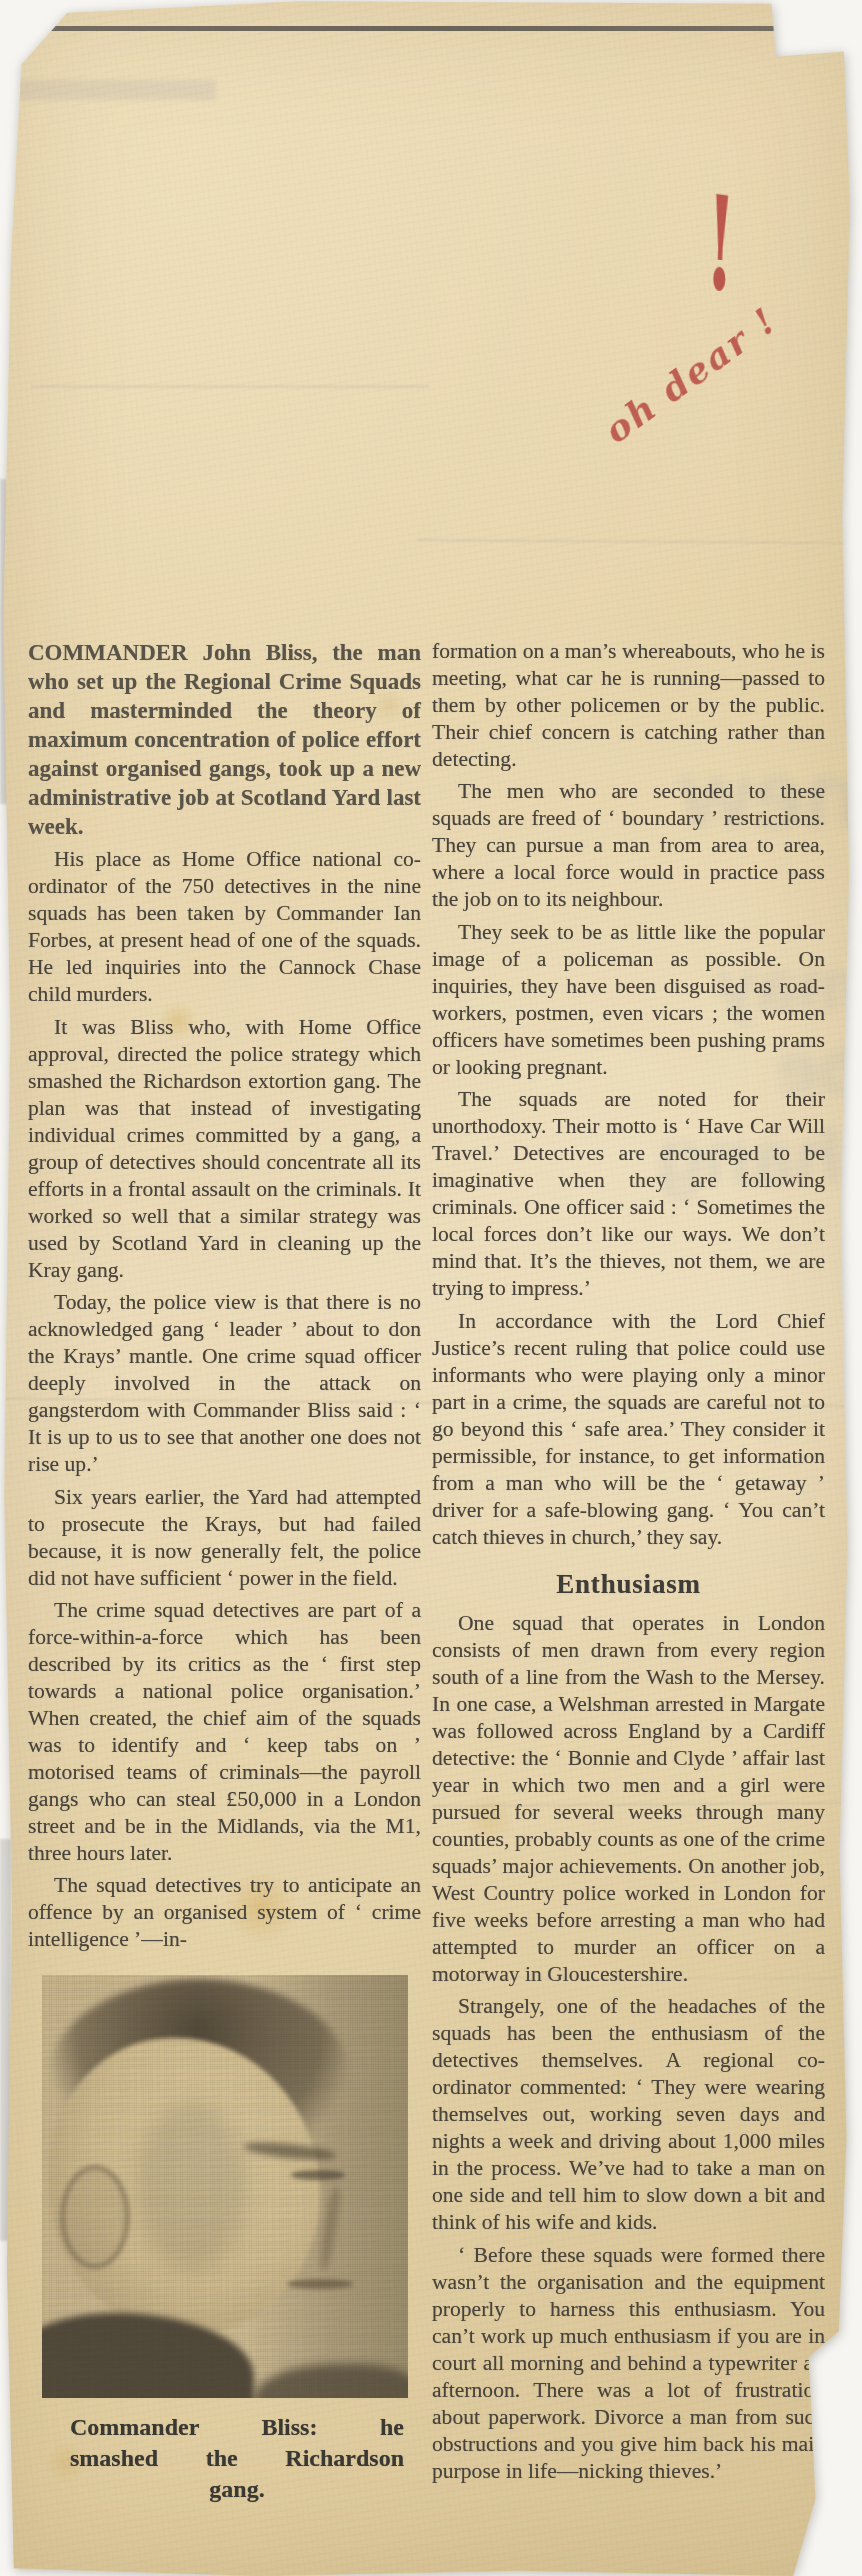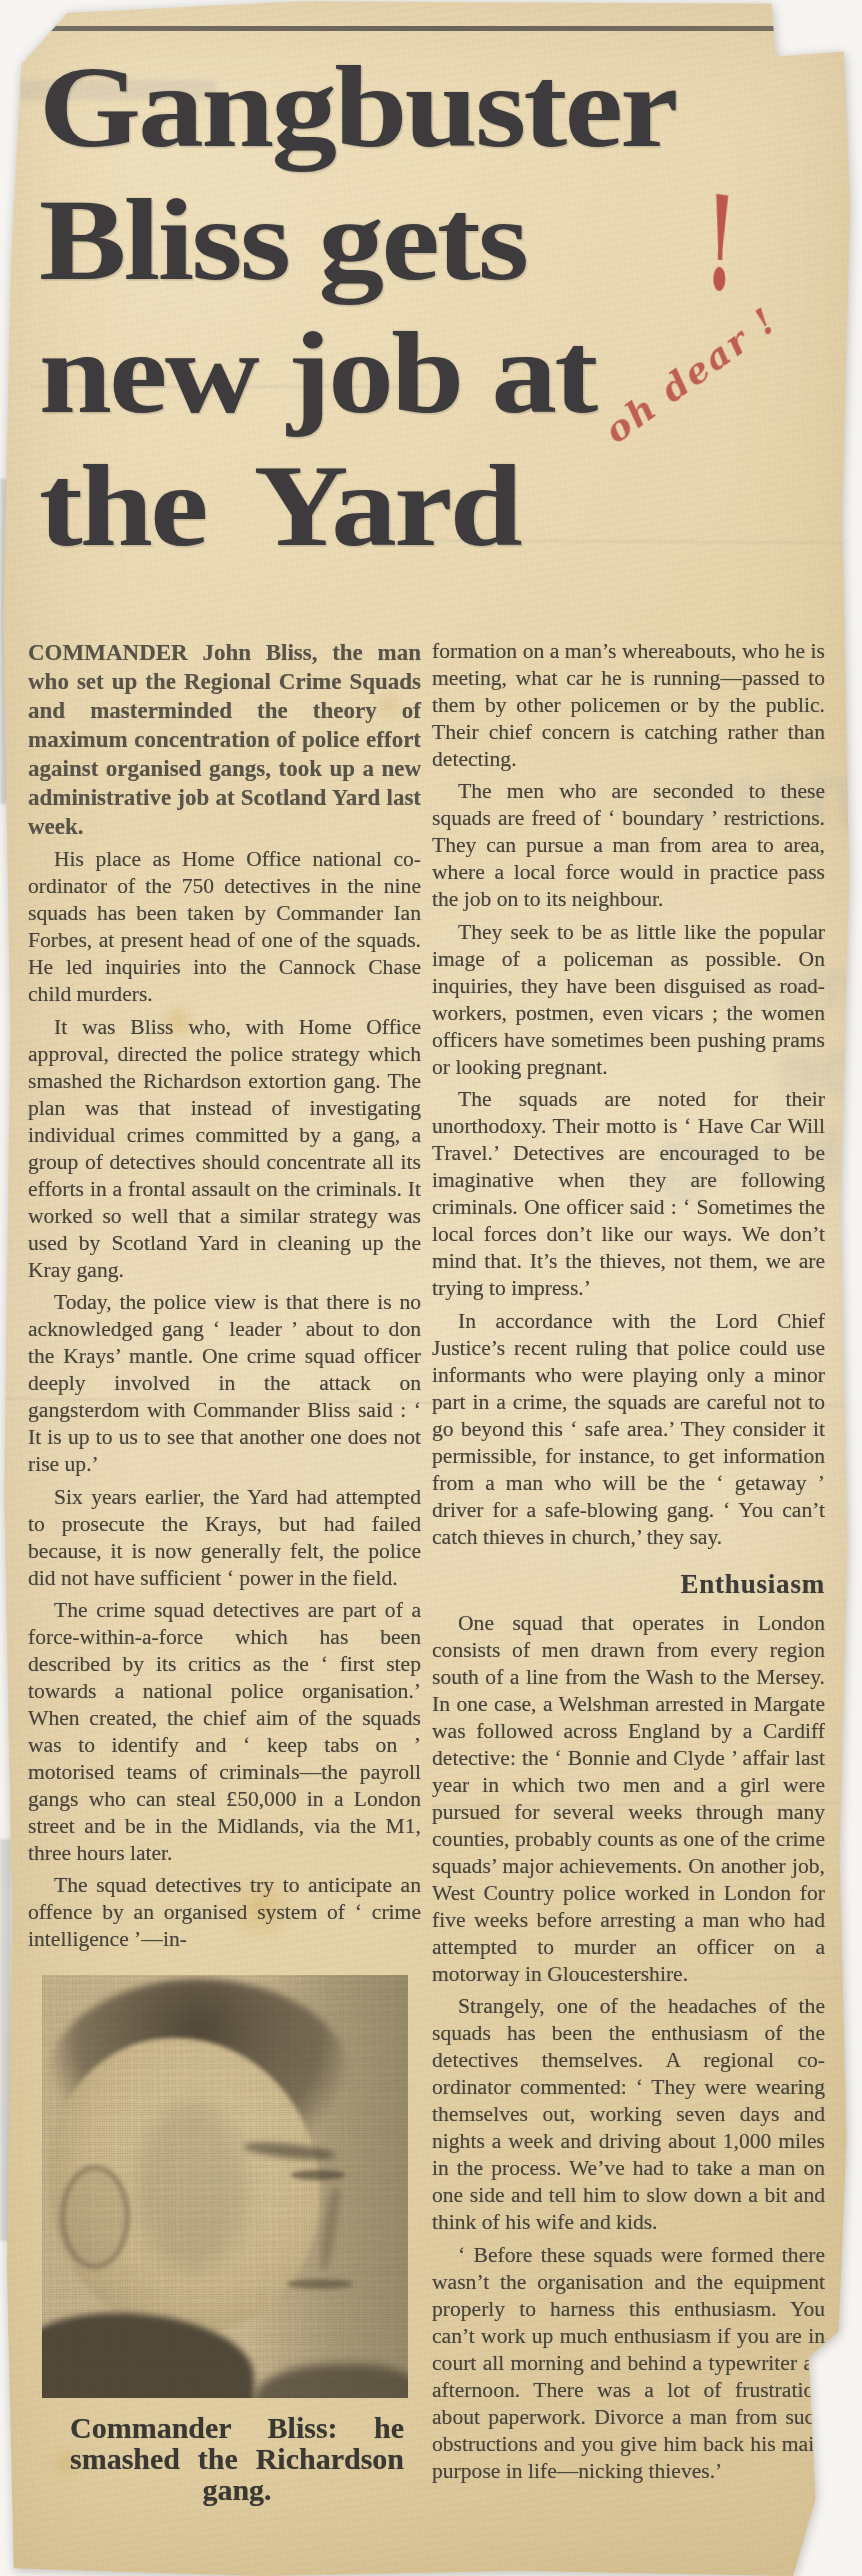--- a/index.html
+++ b/index.html
@@ -43,21 +43,21 @@
     box-sizing:border-box;text-align:center;font-family:"Liberation Sans",sans-serif;
     font-weight:700;font-size:23px;letter-spacing:3.1px;word-spacing:6.2px;color:#3d3c3a;
     text-shadow:0 0 0.8px rgba(60,60,58,.5);}
   .columns{position:absolute;left:28px;top:638px;width:807px;display:flex;gap:11px;}
   .col{width:393px;color:#48443c;font-size:21.6px;line-height:27px;text-align:justify;
     text-shadow:0 0 0.8px rgba(72,68,60,.45);}
   .col p{margin:0 0 5.4px 0;text-indent:26px;}
   .col p.noindent{text-indent:0;}
   .col p.lead{font-size:23px;line-height:29px;font-weight:700;color:#595449;
     text-shadow:0 0 0.8px rgba(89,84,73,.4);}
-  .subhead{margin:20px 0 12.4px 0;text-align:right;font-size:27px;font-weight:700;
+  .subhead{margin:20px 0 12.4px 0;text-align:center;font-size:27px;font-weight:700;
     color:#3e3c38;letter-spacing:0.8px;text-indent:0;}
   
   .photo{position:relative;width:366px;height:423px;margin:21.6px 0 14px 14px;
     background:linear-gradient(90deg,#c6b48d 0%,#cdbb94 55%,#a99a79 78%,#938868 100%);
     overflow:hidden;}
   .photo div{position:absolute;}
   .ph-hair{left:2%;top:1%;width:82%;height:46%;border-radius:50% 50% 48% 48%;
     background:radial-gradient(ellipse at 50% 26%, rgba(56,49,39,.95), rgba(56,49,39,.55) 58%, rgba(0,0,0,0) 74%);
     filter:blur(3.9px);}
   .ph-face{left:2%;top:15%;width:74%;height:70%;border-radius:46% 54% 48% 52%;
@@ -77,21 +77,21 @@
     filter:blur(10.8px);border-radius:50%;}
   .ph-shoulder{left:-8%;bottom:-6%;width:66%;height:26%;background:#3e382e;
     border-radius:42% 58% 0 0;filter:blur(3.1px);}
   .ph-shoulder2{right:-4%;bottom:-8%;width:46%;height:16%;background:rgba(62,56,46,.8);
     border-radius:50% 40% 0 0;filter:blur(4.6px);}
   .ph-halftone{inset:0;pointer-events:none;
     background:
       repeating-linear-gradient(0deg, rgba(40,35,25,.07) 0 0.8px, rgba(0,0,0,0) 0.8px 2.3px),
       repeating-linear-gradient(90deg, rgba(40,35,25,.05) 0 0.8px, rgba(0,0,0,0) 0.8px 2.3px);}
   .ph-tint{inset:0;background:rgba(196,176,134,.14);pointer-events:none;}
-  .caption{width:334px;margin:4.6px 0 0 42px;font-weight:700;font-size:30px;line-height:31px;
+  .caption{width:334px;margin:4.6px 0 0 42px;font-weight:700;font-size:24px;line-height:31px;
     color:#3a3833;text-align:justify;text-align-last:center;word-spacing:7.7px;
     text-shadow:0 0 0.8px rgba(58,56,51,.5);}
   
   .hand{position:absolute;color:#b5413c;pointer-events:none;}
   .hand-exclaim{left:709px;top:165px;font-size:130px;font-weight:700;
     font-family:"DejaVu Serif",serif;transform:scaleX(.5) rotate(4deg);
     transform-origin:left top;opacity:.85;filter:blur(0.3px);}
   .hand-note{left:596px;top:417px;width:216px;font-family:"DejaVu Serif",serif;
     font-style:italic;font-weight:700;font-size:36px;letter-spacing:2.3px;
     transform:rotate(-36deg);transform-origin:left top;opacity:.8;filter:blur(0.3px);
@@ -124,26 +124,20 @@
       <div class="stain" style="left:371px;top:688px;width:36px;height:36px;background:radial-gradient(circle, rgba(180,140,50,.15), rgba(180,140,50,0) 70%);"></div>
       <div class="stain" style="left:45px;top:2442px;width:42px;height:42px;background:radial-gradient(circle, rgba(195,150,45,.2), rgba(195,150,45,0) 70%);"></div>
       <div class="stain" style="left:255px;top:1978px;width:54px;height:31px;background:radial-gradient(circle, rgba(210,170,60,.3), rgba(210,170,60,0) 70%);"></div>
 
       <div class="ghost" style="left:680px;top:742px;font-size:93px;">new</div>
       <div class="ghost" style="left:634px;top:943px;font-size:73px;">may be</div>
       <div class="ghost" style="left:657px;top:1113px;font-size:77px;">chang</div>
 
       <div class="top-rule"></div>
 
-      <h1 class="headline">
-          <div class="hl-row"><span class="hl">Gangbuster</span></div>
-          <div class="hl-row"><span class="hl">Bliss gets</span></div>
-          <div class="hl-row"><span class="hl">new job at</span></div>
-          <div class="hl-row"><span class="hl hl-wide">the Yard</span></div>
-        </h1>
 
       <div class="hand hand-exclaim">!</div>
       <div class="hand hand-note">oh dear !</div>
 
 
       <div class="columns">
 
         <div class="col">
           <p class="lead noindent">COMMANDER John Bliss, the man who set up the Regional Crime Squads and masterminded the theory of maximum concentration of police effort against organised gangs, took up a new administrative job at Scotland Yard last week.</p>
           <p>His place as Home Office national co-ordinator of the 750 detectives in the nine squads has been taken by Commander Ian Forbes, at present head of one of the squads. He led inquiries into the Cannock Chase child murders.</p>

